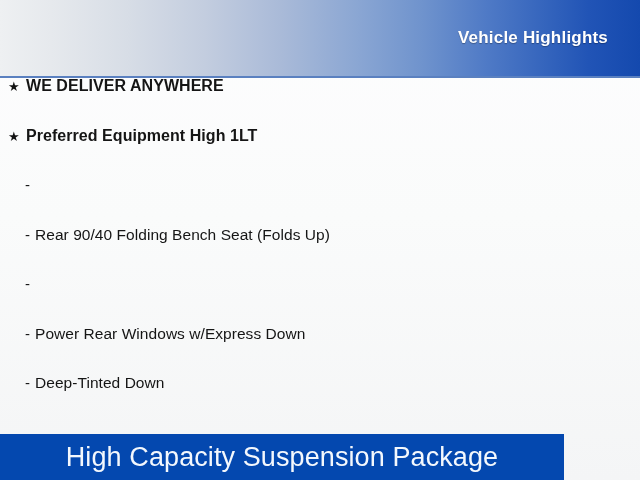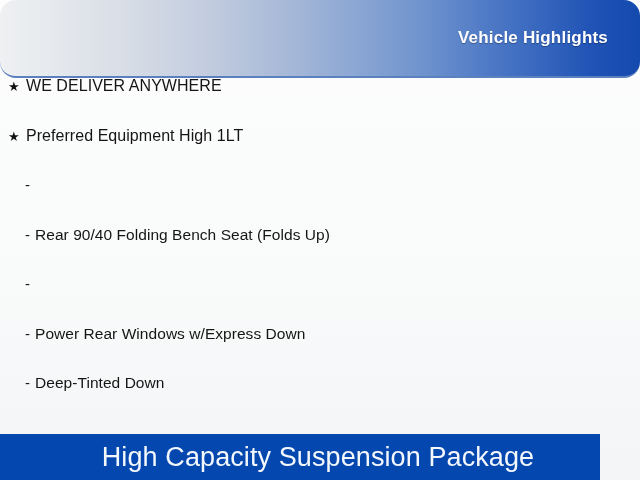--- a/index.html
+++ b/index.html
@@ -40,21 +40,20 @@
         #6f93cd 66%,
         #4f7ac6 76%,
         #3565bd 85%,
         #2154b6 92%,
         #1449ae 100%);
     box-sizing: border-box;
     border-bottom: 2px solid #5a80c0;
     display: flex;
     align-items: center;
     justify-content: flex-end;
-    border-radius: 16px;
   }
   .header-title {
     color: #ffffff;
     font-size: 17px;
     font-weight: bold;
     letter-spacing: 0.2px;
     margin-right: 32px;
     text-shadow: 0 1px 1px rgba(0,0,0,0.30);
     white-space: nowrap;
   }
@@ -108,34 +107,34 @@
   }
 
   .row-label {
     font-size: 15.5px;
     color: #151515;
     line-height: 1;
     letter-spacing: 0.05px;
   }
   .row.top .row-label {
     font-size: 16px;
+    font-weight: bold;
   }
 
   
   .footer {
     position: absolute;
     left: 0;
     top: 434px;
     width: 564px;
     height: 46px;
     background: #0448af;
     display: flex;
     align-items: center;
     justify-content: center;
-    padding-left: 36px;
   }
   .footer-title {
     color: #f4f8fd;
     font-size: 27px;
     font-weight: normal;
     line-height: 1;
     letter-spacing: 0.1px;
     white-space: nowrap;
   }
 </style>

